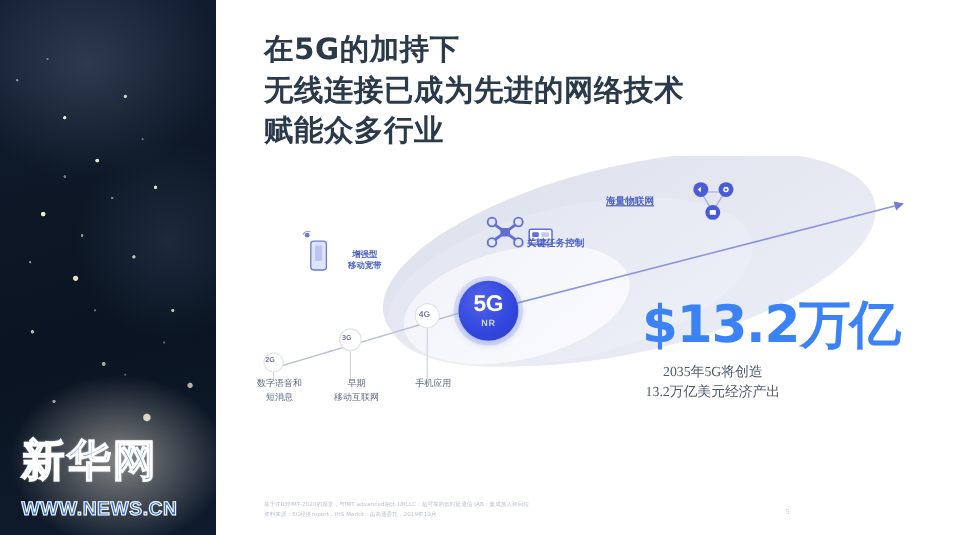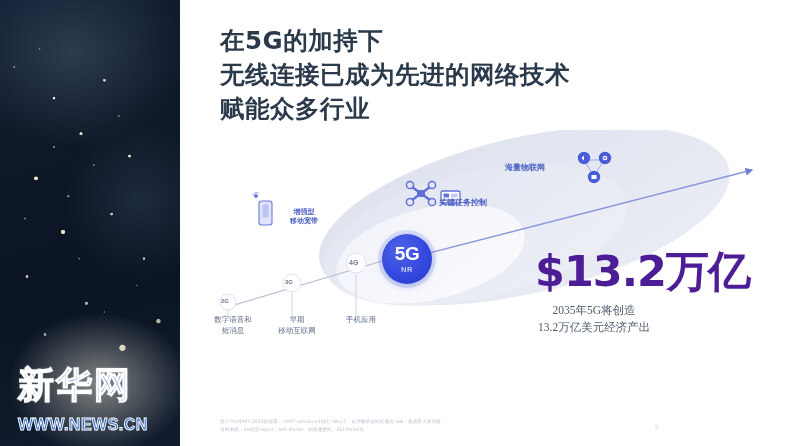--- a/index.html
+++ b/index.html
@@ -82,21 +82,21 @@
   .diagram{position:absolute;left:0;top:130px;width:620px;height:240px;}
   .diagram svg{position:absolute;left:0;top:0;}
 
   
   .dlabel{
     position:absolute;
     font-family:"DejaVu Sans","Liberation Sans",sans-serif;
     color:#4a5fc1;font-weight:700;line-height:1.25;
     white-space:nowrap;
   }
-  .lbl-iot{left:325px;top:33px;font-size:8px;}
+  .lbl-iot{left:325px;top:33px;font-size:8px;text-decoration:underline;}
   .lbl-mc{left:259px;top:68px;font-size:8px;}
   .lbl-embb{left:102px;top:78px;font-size:7px;text-align:center;line-height:1.3;white-space:normal;width:44px;}
 
   .gen-lbl{
     position:absolute;
     font-family:Liberation Sans, sans-serif;
     font-size:7.5px;color:#5d6a86;line-height:1.45;text-align:center;
     white-space:normal;
   }
   .gl-2g{left:20px;top:185px;width:66px;}
@@ -122,21 +122,21 @@
   }
   .fiveg-sub{
     font-family:"Liberation Sans",sans-serif;
     font-size:7.5px;font-weight:700;color:#c9d2f7;line-height:1;margin-top:3px;letter-spacing:.5px;
   }
 
   
   .money{
     position:absolute;left:355px;top:120px;
     font-family:"DejaVu Sans","Liberation Sans",sans-serif;
-    font-size:43px;font-weight:700;color:#4c1d95;letter-spacing:-1px;line-height:1;
+    font-size:43px;font-weight:700;color:#3b82f6;letter-spacing:-1px;line-height:1;
     white-space:nowrap;
   }
   .money-sub{
     position:absolute;left:358px;top:172px;
     font-family:Liberation Serif, serif;
     font-size:11.5px;color:#4d5a6b;line-height:1.5;white-space:nowrap;text-align:center;
   }
 
   
   .footnote{

